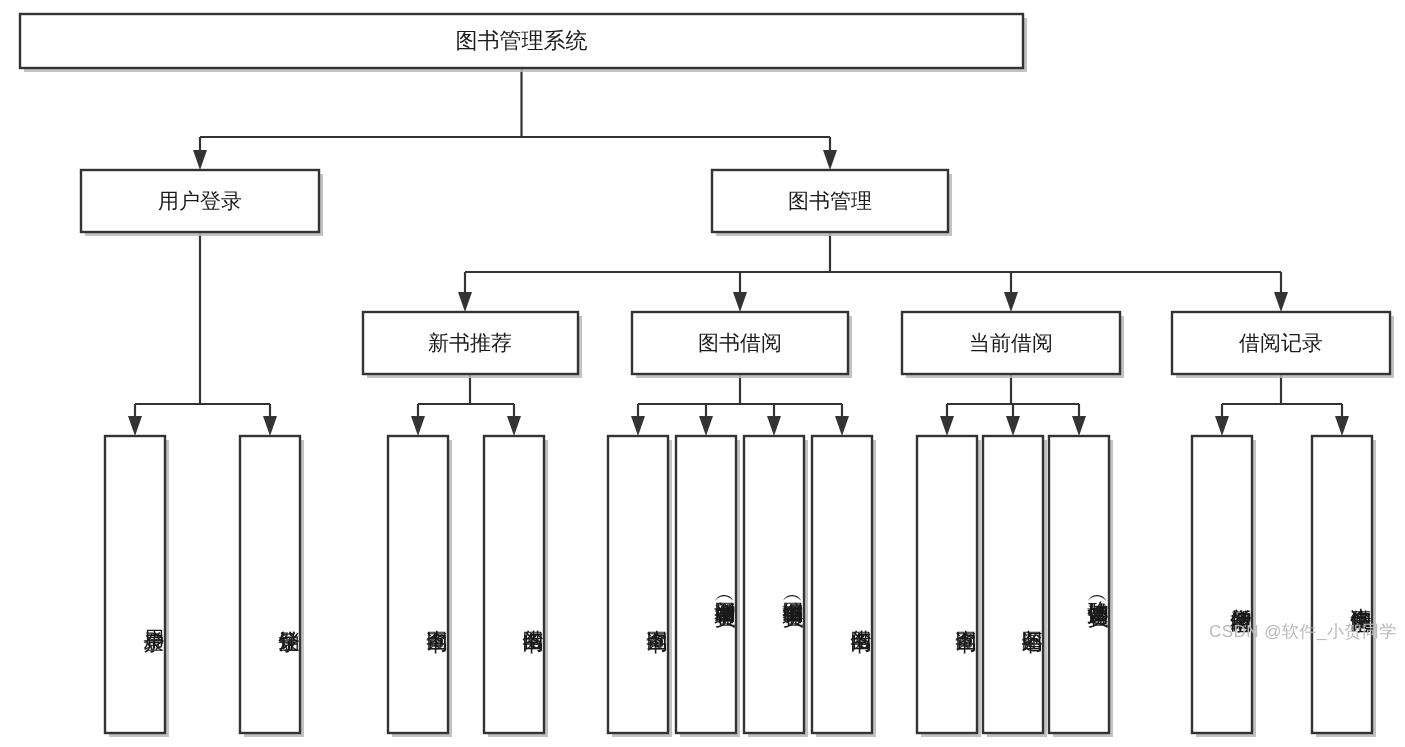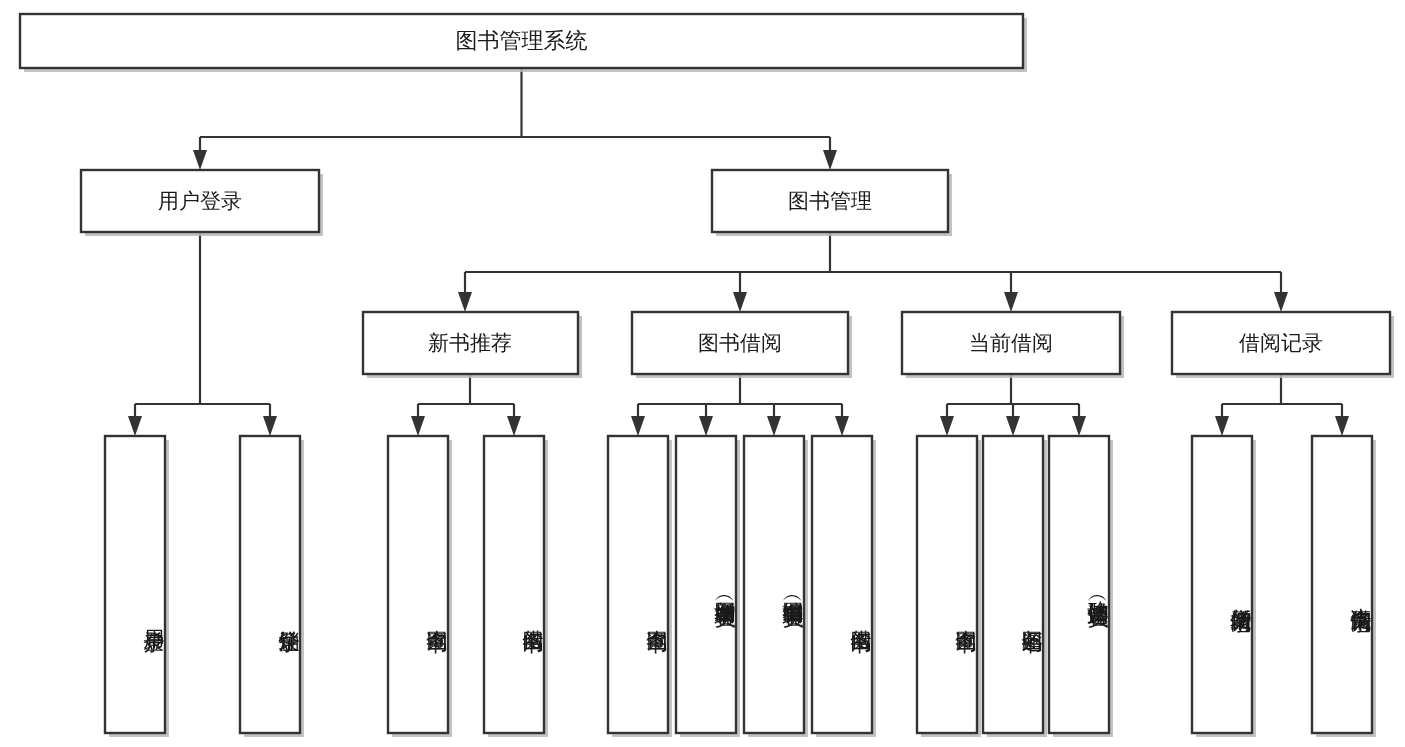--- a/index.html
+++ b/index.html
@@ -266,14 +266,15 @@
   <div class="vlabel" style="left:917px; top:497px; width:60px; height:236px;">查询图书</div>
 
   <div class="vlabel" style="left:983px; top:497px; width:60px; height:236px;">归还图书</div>
 
   <div class="vlabel" style="left:1049px; top:443px; width:60px; height:290px;">确认归还（管理员）</div>
 
   <div class="vlabel" style="left:1192px; top:455px; width:60px; height:278px;">新增借阅记录</div>
 
   <div class="vlabel" style="left:1312px; top:455px; width:60px; height:278px;">查询借阅记录</div>
 
+  <div class="watermark">CSDN @软件_小贺同学</div>
 
 </div>
 
 </body></html>

